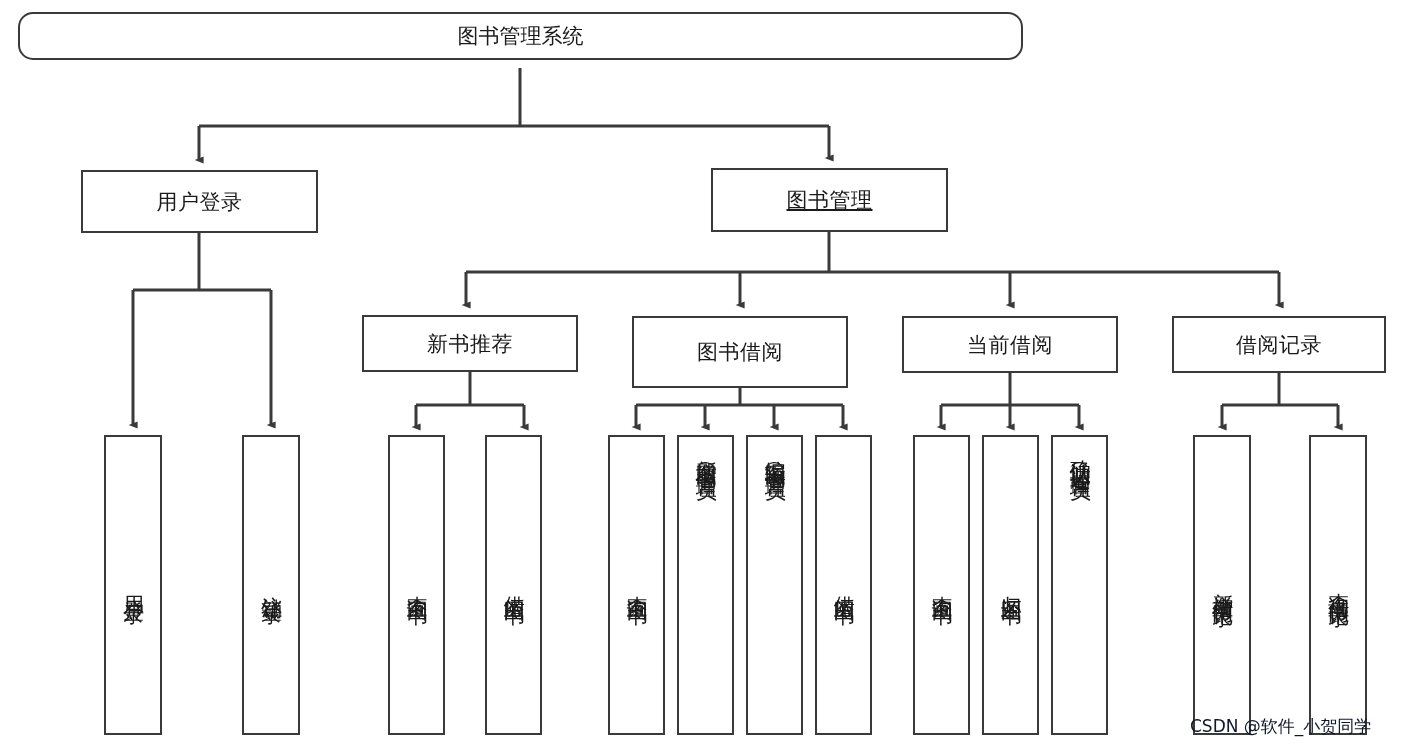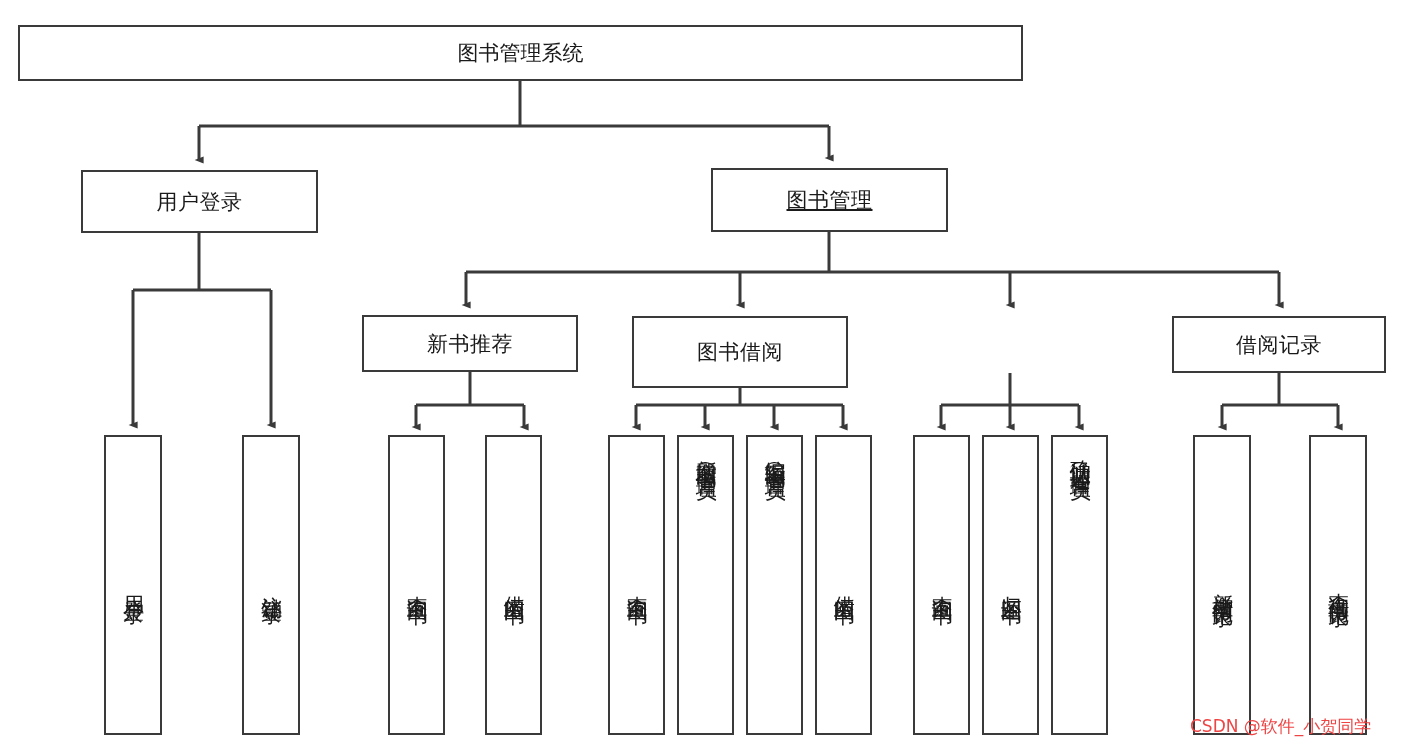--- a/index.html
+++ b/index.html
@@ -53,21 +53,21 @@
     text-orientation: upright;
     font-size: 21px;
     line-height: 1.12;
     letter-spacing: 3px;
     white-space: nowrap;
     color: #1a1a1a;
   }
   .watermark {
     position: absolute;
     font-size: 17px;
-    color: #ef4444;
+    color: #0f172a;
     white-space: nowrap;
     user-select: none;
   }
 </style>
 </head>
 <body>
 
 <div id="canvas">
 
   <svg class="edges" viewBox="0 0 1405 747" xmlns="http://www.w3.org/2000/svg">
@@ -113,36 +113,39 @@
       <path d="M1010,405 L1010,427" marker-end="url(#arrow)"></path>
       <path d="M1079,405 L1079,427" marker-end="url(#arrow)"></path>
 
       <path d="M1279,373 L1279,405"></path>
       <path d="M1222,405 L1338,405"></path>
       <path d="M1222,405 L1222,427" marker-end="url(#arrow)"></path>
       <path d="M1338,405 L1338,427" marker-end="url(#arrow)"></path>
     </g>
   </svg>
 
-  <div class="node root" style="left:18px; top:25px; width:1005px; height:56px;">
+  <div class="node root" style="left:18px; top:12px; width:1005px; height:48px;border-radius:15px;">
     <span>图书管理系统</span>
   </div>
 
   <div class="node h" style="left:81px; top:170px; width:237px; height:63px;">
     <span>用户登录</span>
   </div>
   <div class="node h" style="left:711px; top:168px; width:237px; height:64px;text-decoration:underline;">
     <span>图书管理</span>
   </div>
 
   <div class="node h" style="left:362px; top:315px; width:216px; height:57px;">
     <span>新书推荐</span>
   </div>
   <div class="node h" style="left:632px; top:316px; width:216px; height:72px;">
     <span>图书借阅</span>
+  </div>
+  <div class="node h" style="left:902px; top:316px; width:216px; height:57px;">
+    <span>当前借阅</span>
   </div>
   <div class="node h" style="left:1172px; top:316px; width:214px; height:57px;">
     <span>借阅记录</span>
   </div>
 
   <div class="node leaf" style="left:104px; top:435px; width:58px; height:300px; align-items:center; padding-top:0;">
     <span class="vlabel">用户登录</span>
   </div>
   <div class="node leaf" style="left:242px; top:435px; width:58px; height:300px; align-items:center; padding-top:0;">
     <span class="vlabel">注销登录</span>

